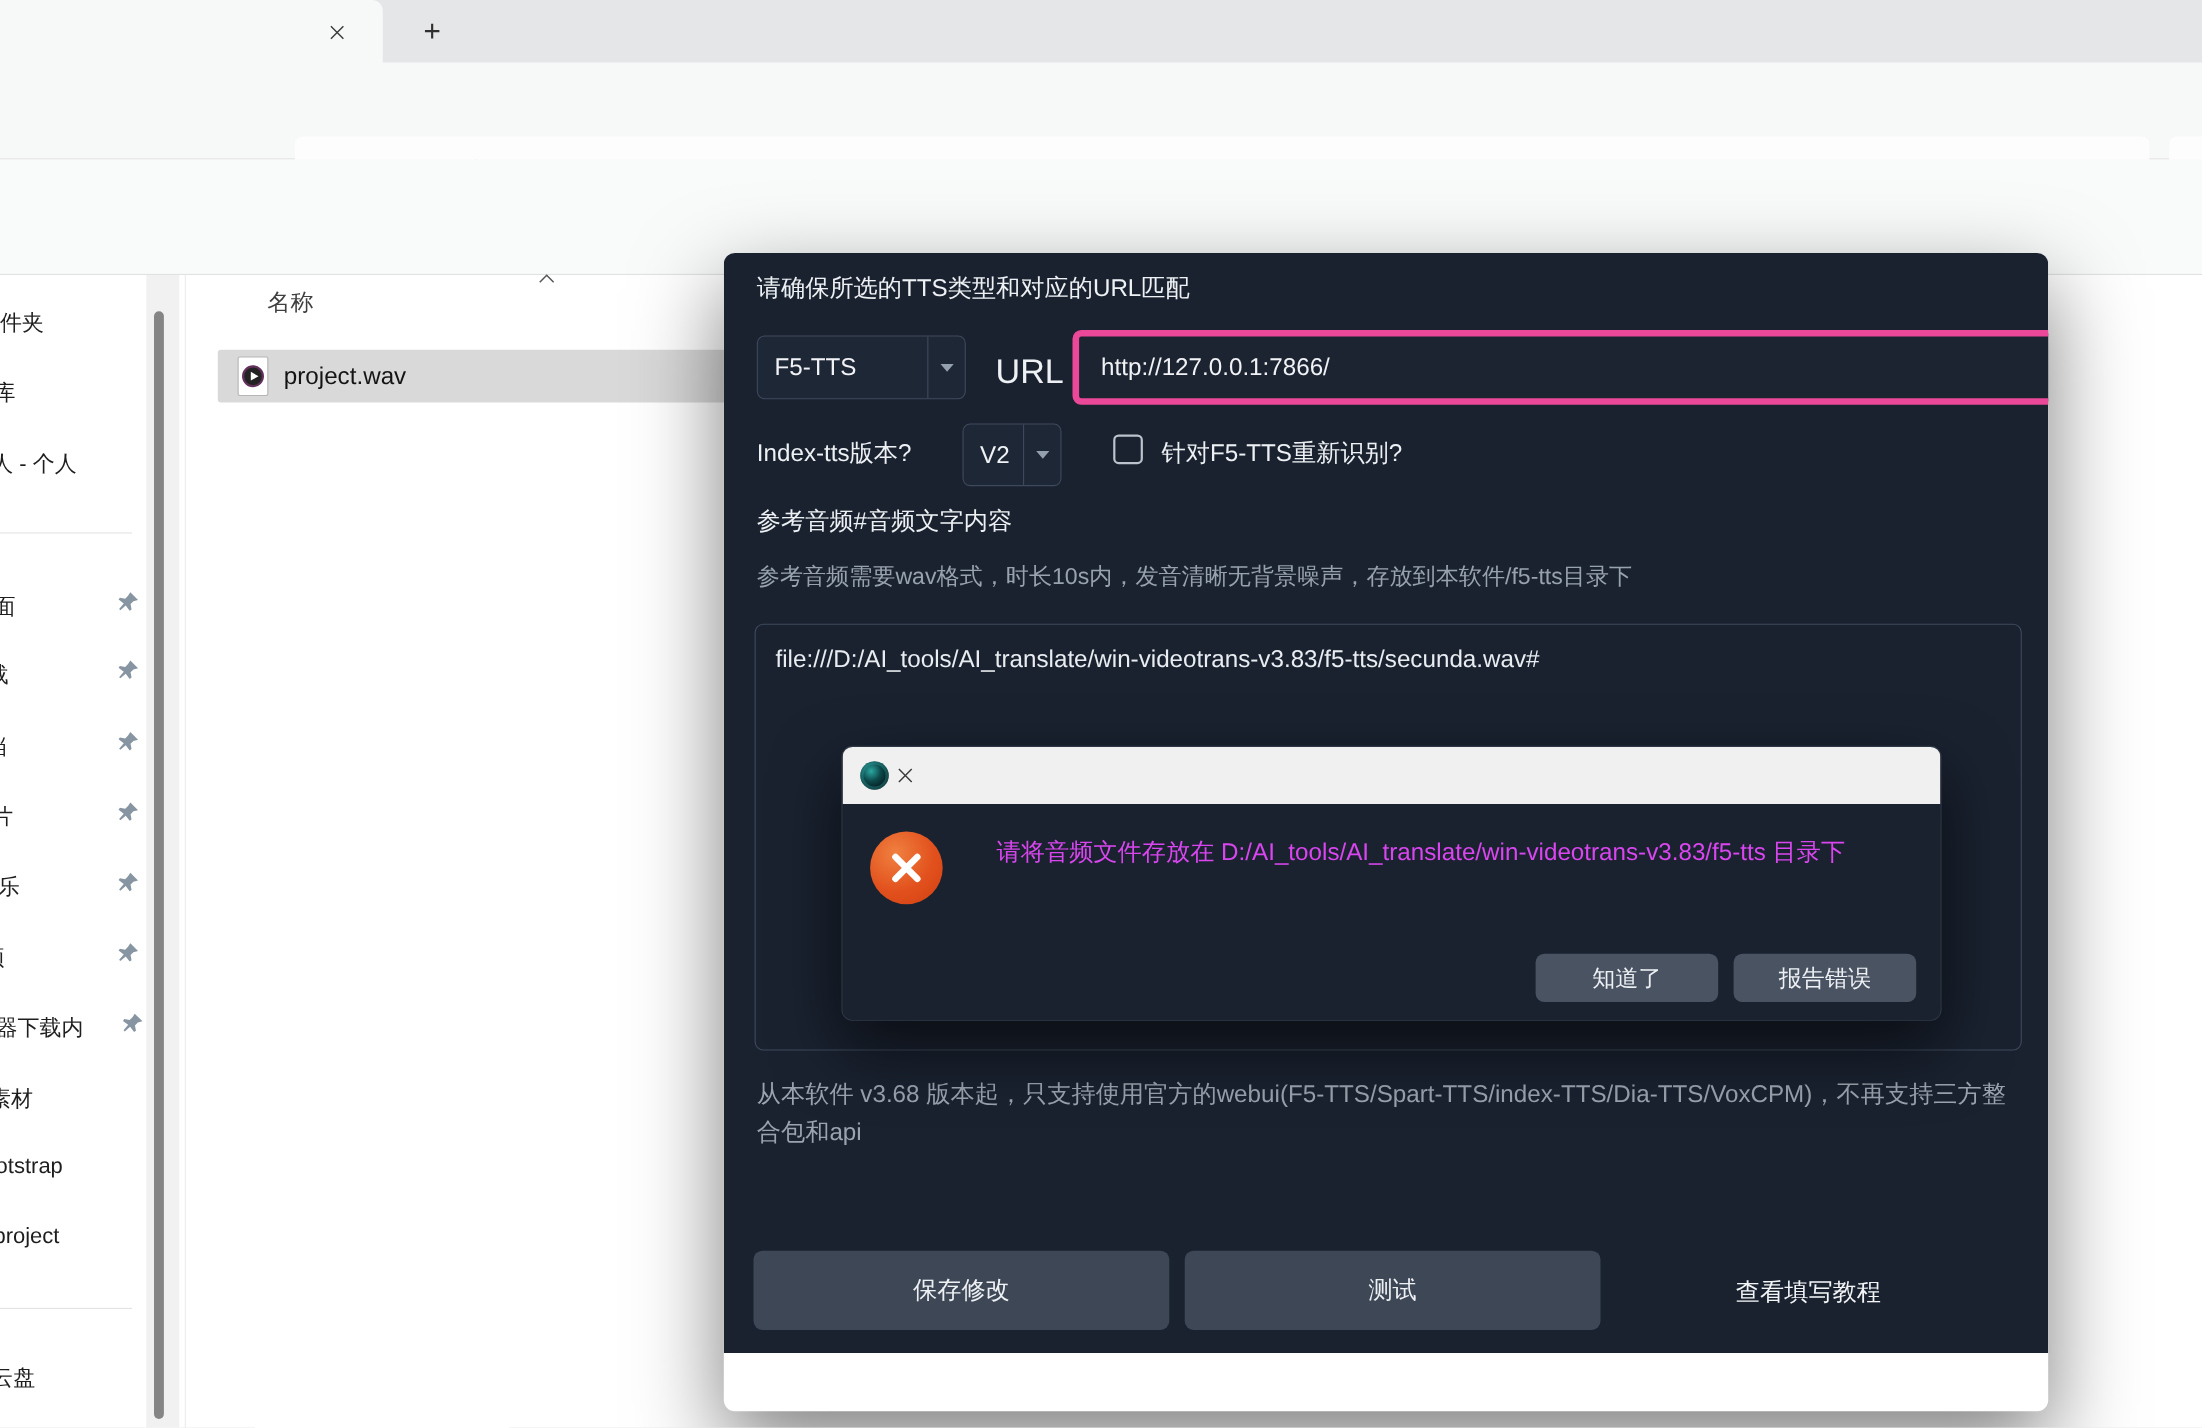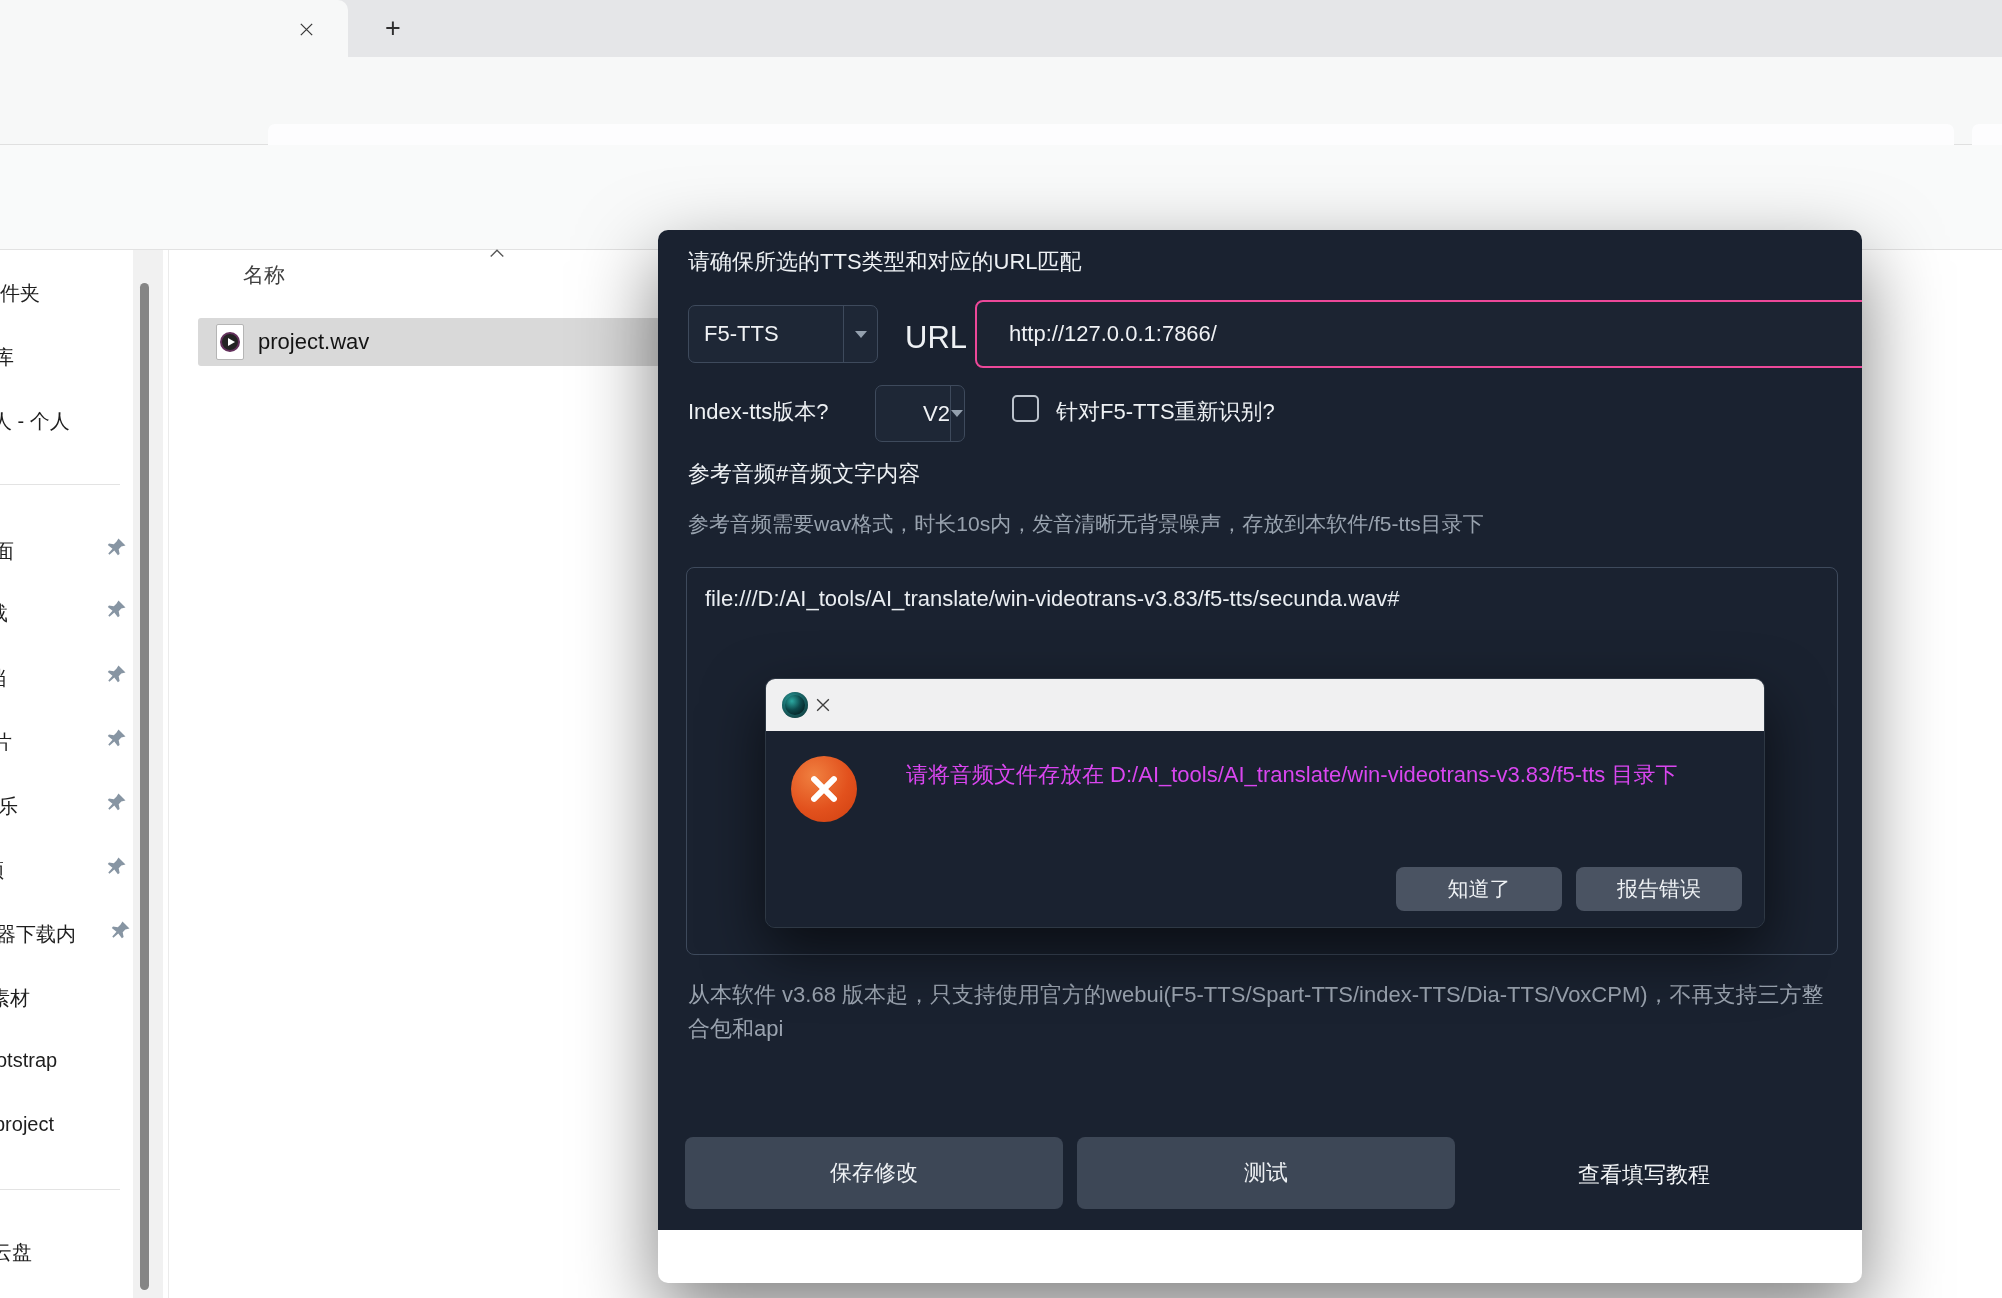--- a/index.html
+++ b/index.html
@@ -61,23 +61,23 @@
   .dlg-title { margin-left:13px; font-size:20px; color:#66696d; flex:1 1 auto; white-space:nowrap; }
   .xbtn { width:30px; height:30px; display:flex; align-items:center; justify-content:center; }
   .dlg-body { position:relative; height:1000px; background:#1a2230; color:#eef1f4; }
   .d-intro { position:absolute; left:30px; top:17px; font-size:22px; }
   .select { position:absolute; background:#1e2736; border:1px solid #3e4a5c; border-radius:7px; display:flex; align-items:center; }
   .select .val { flex:1; padding-left:15px; font-size:22px; color:#f0f2f5; }
   .select .chevzone { width:34px; align-self:stretch; border-left:1px solid #3e4a5c; display:flex; align-items:center; justify-content:center; }
   .carat { width:0; height:0; border-left:6px solid transparent; border-right:6px solid transparent; border-top:7px solid #94a0ae; }
   .sel-tts { left:30px; top:75px; width:190px; height:58px; }
   .d-urllabel { position:absolute; left:247px; top:90px; font-size:31px; }
-  .d-urlinput { position:absolute; left:317px; top:70px; width:1019px; height:68px; background:#1c2432; border:2px solid #ec4899; border-radius:8px; color:#f0f2f5; font-size:22px; padding-left:32px; display:flex; align-items:center; }
+  .d-urlinput { position:absolute; left:317px; top:70px; width:1019px; height:68px; background:#1c2432; border:6px solid #ec4899; border-radius:8px; color:#f0f2f5; font-size:22px; padding-left:20px; display:flex; align-items:center; }
   .d-verlabel { position:absolute; left:30px; top:167px; font-size:22px; }
-  .sel-ver { left:217px; top:155px; width:90px; height:57px;padding-left:32px; }
+  .sel-ver { left:217px; top:155px; width:90px; height:57px; }
   .checkbox { position:absolute; left:354px; top:165px; width:27px; height:27px; border:2px solid #bcc3cc; border-radius:5px; background:transparent; }
   .d-recheck { position:absolute; left:398px; top:167px; font-size:22px; }
   .d-reflabel { position:absolute; left:30px; top:229px; font-size:22px; }
   .d-refhint { position:absolute; left:30px; top:280px; font-size:21px; color:#98a2ae; }
   .d-textarea { position:absolute; left:28px; top:337px; width:1152px; height:388px; background:transparent; border:1px solid #3e4a5c; border-radius:8px; color:#e9edf1; font-size:22px; font-family:"Liberation Sans","DejaVu Sans",sans-serif; padding:16px 18px; resize:none; outline:none; line-height:30px; }
   .d-note { position:absolute; left:30px; top:748px; width:1150px; font-size:22px; line-height:34px; color:#9aa3af; }
   .dbtn { position:absolute; top:907px; width:378px; height:72px; background:#3d4756; border:none; border-radius:8px; color:#eef1f4; font-size:22px; font-family:inherit; }
   .dbtn-save { left:27px; }
   .dbtn-test { left:419px; }
   .d-tutorial { position:absolute; left:920px; top:930px; font-size:22px; color:#f2f4f6; }

